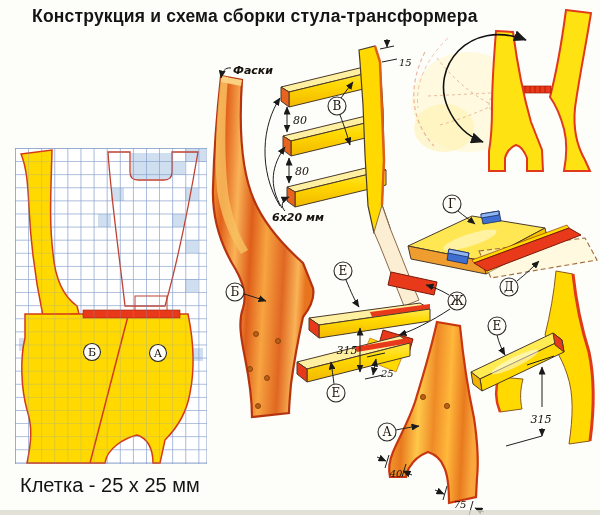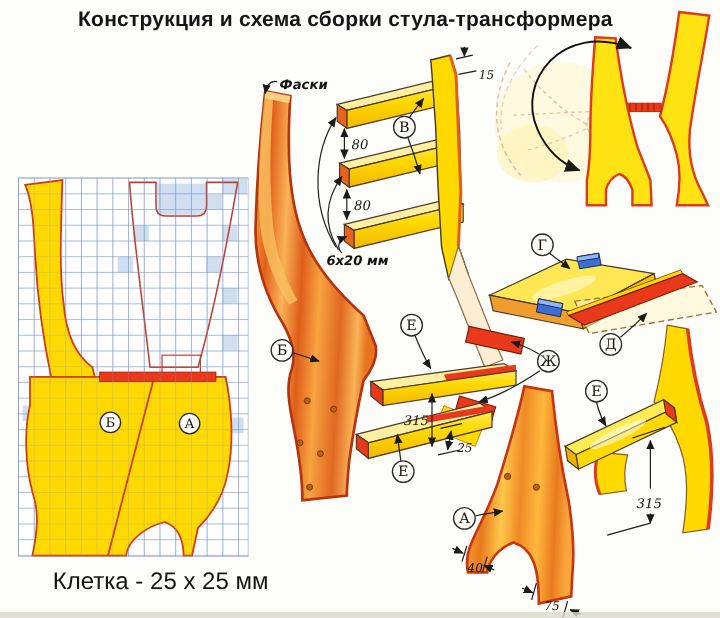--- a/index.html
+++ b/index.html
@@ -1,21 +1,21 @@
 <!DOCTYPE html>
 <html><head>
 <meta charset="utf-8">
 <style>
   html,body{margin:0;padding:0;background:#ffffff;}
   .canvas{position:relative;width:600px;height:515px;background:#fdfdfa;overflow:hidden;
           font-family:"Liberation Sans",sans-serif;color:#141414;}
   .abs{position:absolute;}
-  .title{left:32px;top:6px;font-size:17.5px;font-weight:bold;letter-spacing:.2px;margin-left:33px;}
+  .title{left:32px;top:6px;font-size:17.5px;font-weight:bold;letter-spacing:.2px;}
   .heading{left:20px;top:100px;font-size:21px;}
-  .caption{left:44px;top:474px;font-size:20px;}
+  .caption{left:20px;top:474px;font-size:20px;}
   svg{position:absolute;left:0;top:0;}
   svg text{user-select:none;}
   .dim{font:italic 11px "DejaVu Serif",serif;fill:#17120c;}
   .dimS{font:italic 10px "DejaVu Serif",serif;fill:#17120c;}
   .lbl{font:12px "DejaVu Serif",serif;fill:#17120c;}
   .lblS{font:11px "DejaVu Serif",serif;fill:#17120c;}
   .ann{font:italic bold 11px "DejaVu Sans",sans-serif;fill:#17120c;}
   .badge{fill:#fffdf8;stroke:#2b2b2b;stroke-width:1.1;}
   .ln{stroke:#1f1f1f;stroke-width:1;fill:none;}
 </style>

